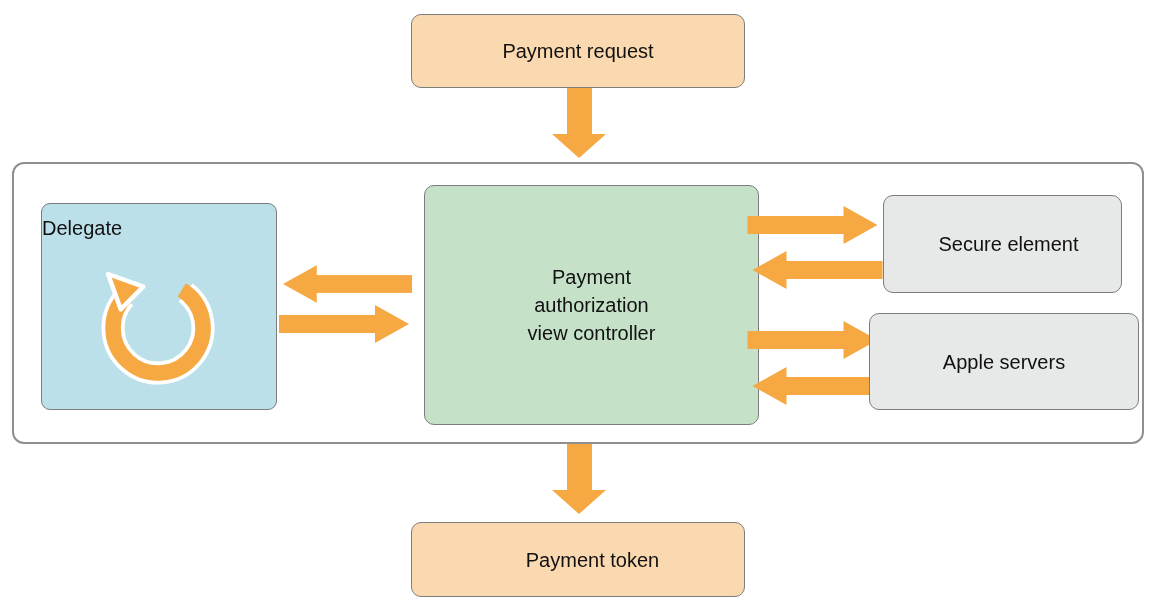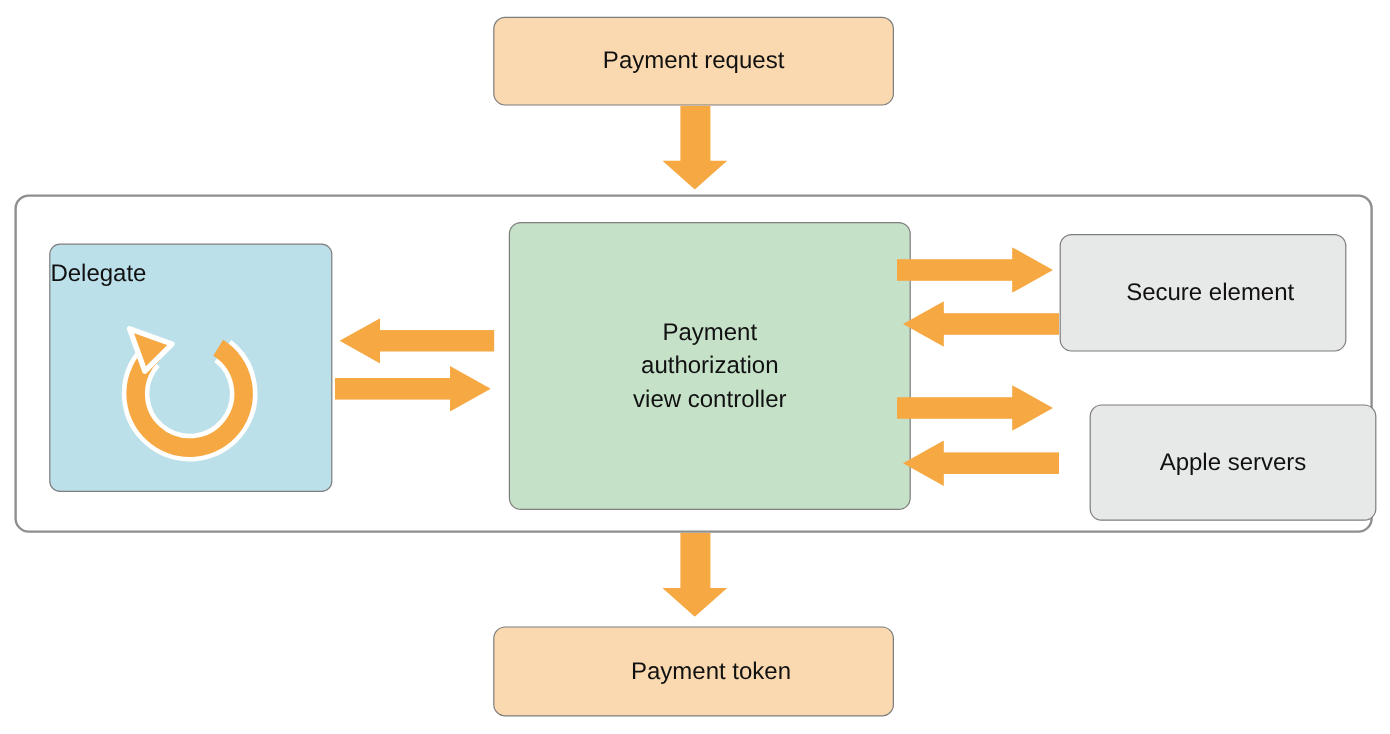--- a/index.html
+++ b/index.html
@@ -95,21 +95,21 @@
   </svg>
   <svg class="arrow arr" style="left:752px; top:367px;" width="131" height="38" viewBox="0 0 130 38">
     <polygon points="34,0 0,19 34,38"></polygon>
     <rect x="33" y="10" width="97" height="18"></rect>
   </svg>
 
   <div class="node grayb" style="left:883px; top:195px; width:239px; height:98px;padding-left:12px;">
     <span>Secure element</span>
   </div>
 
-  <div class="node grayb" style="left:908px; top:313px; width:239px; height:97px;margin-top:24px;">
+  <div class="node grayb" style="left:869px; top:313px; width:270px; height:97px;">
     <span>Apple servers</span>
   </div>
 
   <svg class="arrow arr" style="left:552px; top:444px;" width="54" height="70" viewBox="0 0 54 70">
     <rect x="15" y="0" width="25" height="47"></rect>
     <polygon points="0,46 54,46 27,70"></polygon>
   </svg>
 
   <div class="node peach" style="left:411px; top:522px; width:334px; height:75px;padding-left:29px;">
     <span>Payment token</span>

